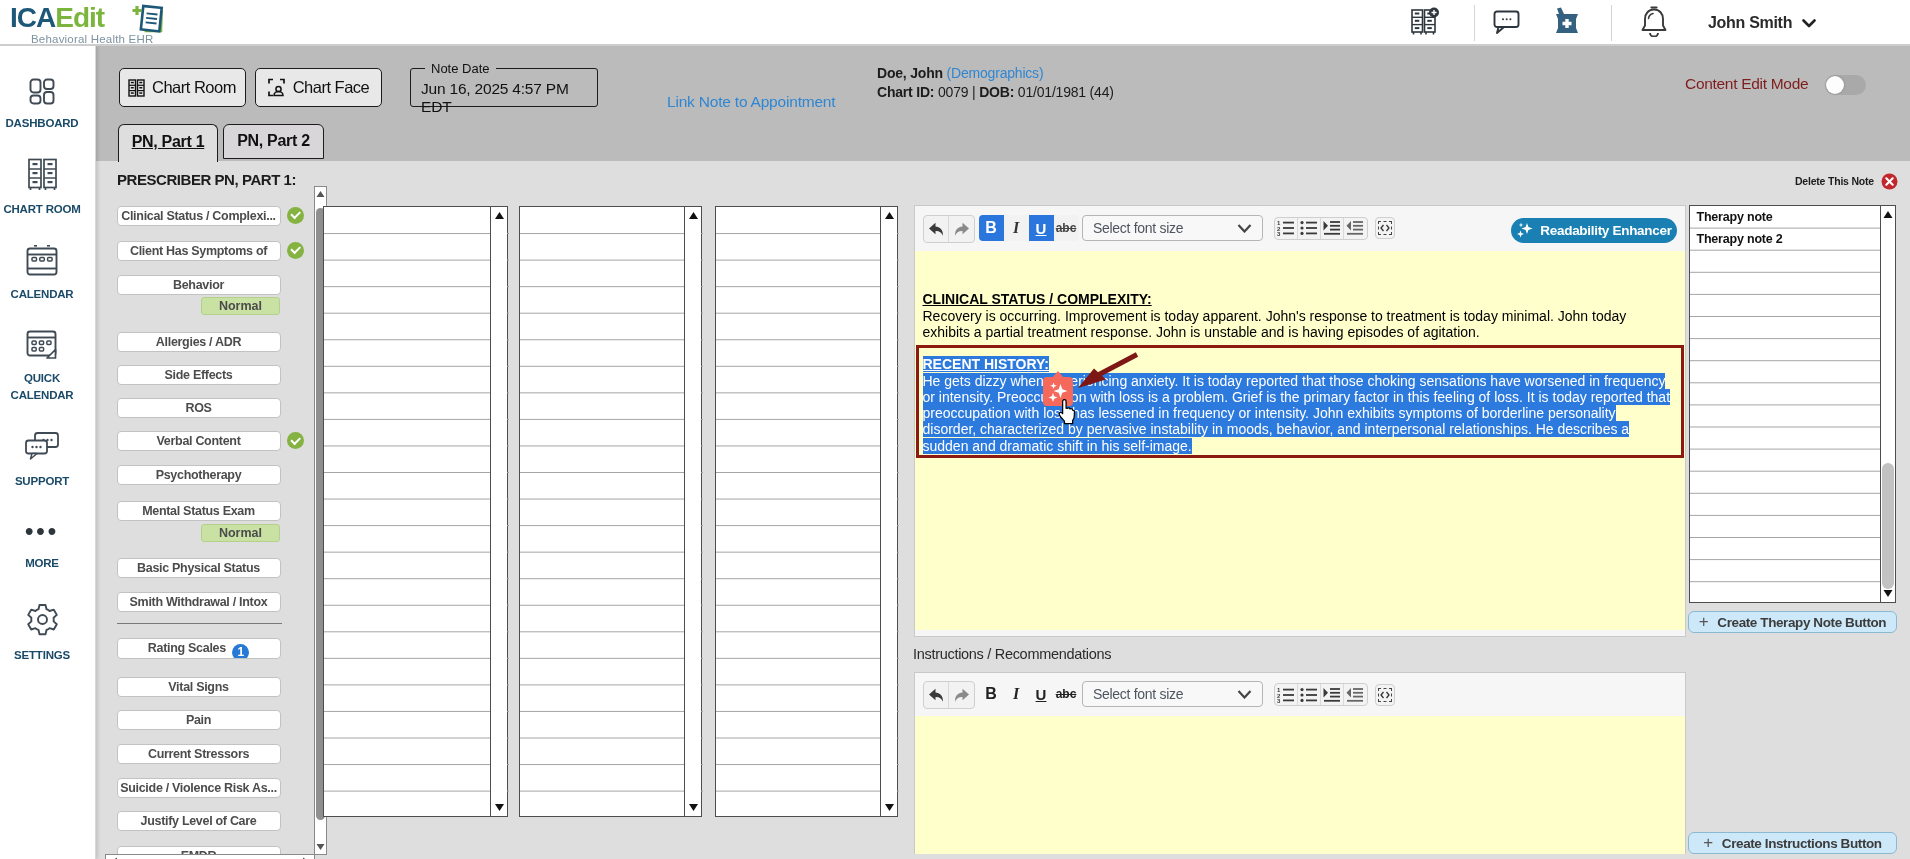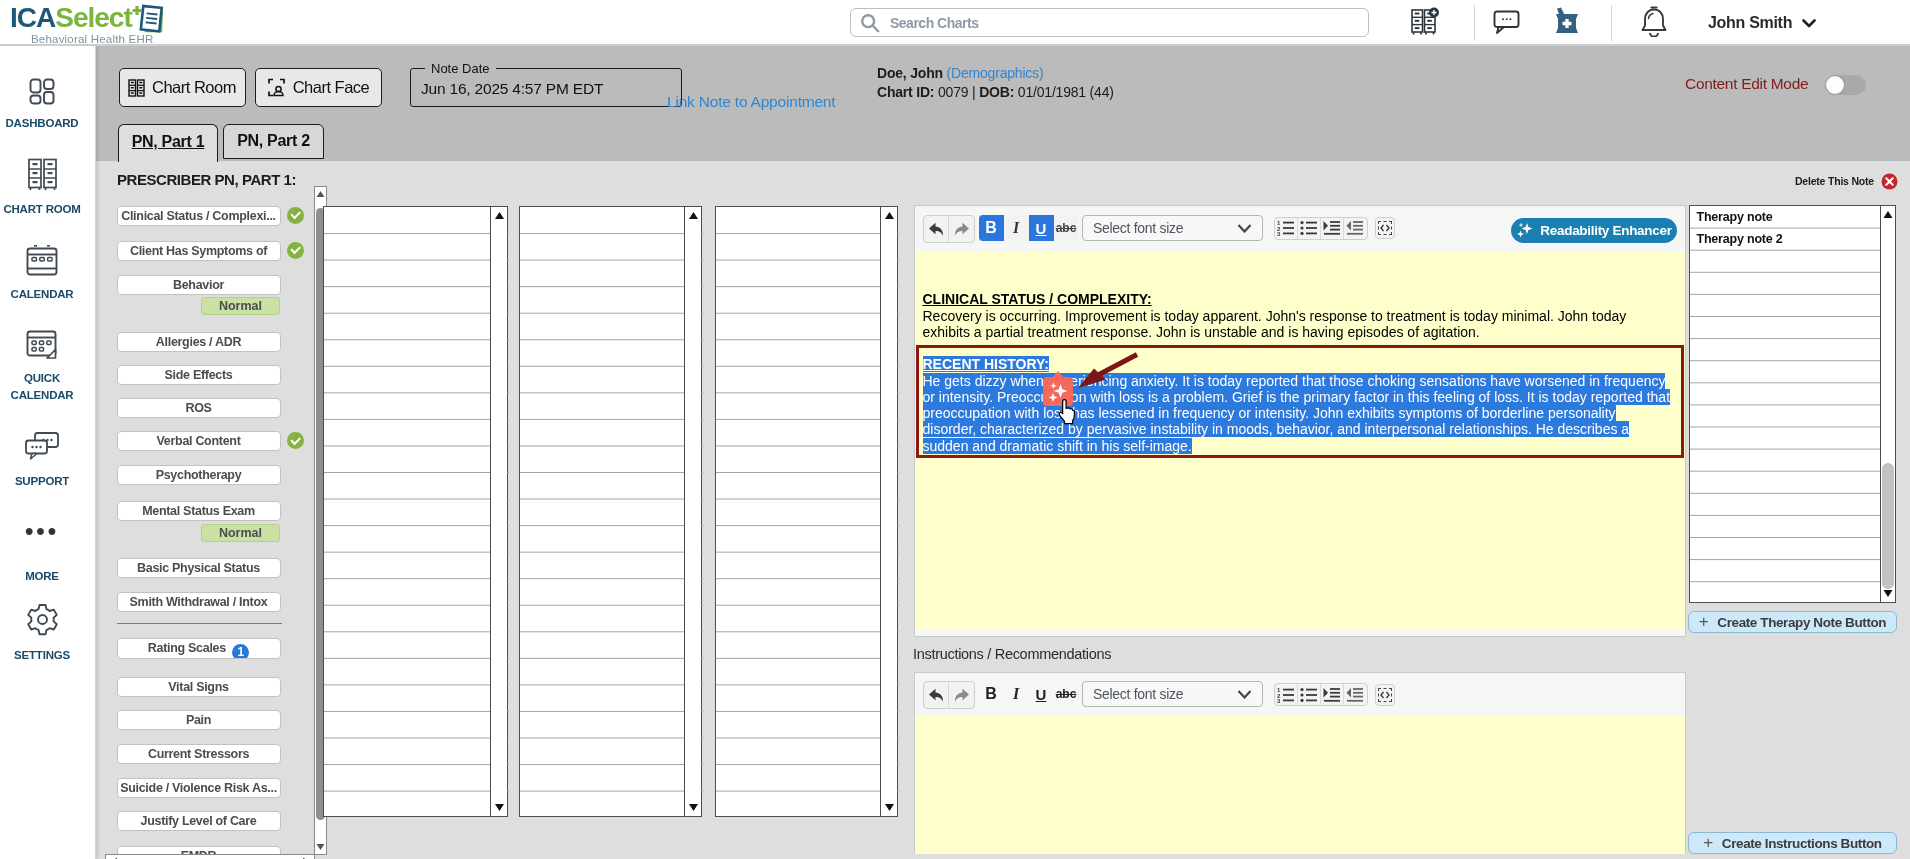--- a/index.html
+++ b/index.html
@@ -19,21 +19,21 @@
 #johnsmith { position:absolute; left:1708px; top:14px; font-weight:bold; font-size:16px; letter-spacing:-0.3px; color:#2a2a2a; }
 
 
 #sidebar { position:absolute; left:0; top:46px; width:96px; height:813px; background:#ffffff; border-right:1px solid #d8d8d8; box-shadow:2px 0 3px rgba(0,0,0,0.12); z-index:5; }
 .side-item { position:absolute; width:84px; text-align:center; }
 .side-item .lbl { font-size:11.5px; font-weight:bold; color:#1a4a68; letter-spacing:-0.2px; line-height:17px; margin-top:6px; }
 
 
 #grayhdr { position:absolute; left:96px; top:46px; width:1814px; height:115px; background:#bbbbbb; }
 .hbtn { position:absolute; top:22px; height:39px; background:#e8e8e8; border:1.5px solid #1c1c1c; border-radius:5px; display:flex; align-items:center; justify-content:center; gap:7px; font-size:16.5px; letter-spacing:-0.5px; color:#111; }
-#notedate { position:absolute; left:314px; top:22px; width:272px; height:39px; border:1.5px solid #1c1c1c; border-radius:3px; }
+#notedate { position:absolute; left:314px; top:22px; width:188px; height:39px; border:1.5px solid #1c1c1c; border-radius:3px; }
 #notedate .legend { position:absolute; left:14px; top:-8px; background:#bbbbbb; padding:0 6px; font-size:13px; color:#111; }
 #notedate .val { position:absolute; left:10px; top:11px; font-size:15.5px; letter-spacing:-0.2px; color:#111; }
 #linknote { position:absolute; left:571px; top:31px; font-size:15.5px; letter-spacing:-0.2px; color:#2f86d3;margin-top:16px; }
 #patinfo { position:absolute; left:781px; top:19px; font-size:14px; letter-spacing:-0.2px; color:#1c1c1c; }
 #contentedit { position:absolute; left:1589px; top:29px; font-size:15.5px; letter-spacing:-0.3px; color:#7f1d1d; }
 #toggle { position:absolute; left:1729px; top:29px; width:41px; height:20px; background:#a9a9a9; border-radius:10px; }
 #toggle::before { content:""; position:absolute; left:1px; top:1px; width:18px; height:18px; background:#fdfdfd; border-radius:50%; box-shadow:0 0 2px rgba(0,0,0,.3); }
 .tab { position:absolute; background:#d8d6d9; border:1.5px solid #1c1c1c; border-radius:6px 6px 0 0; font-size:16px; letter-spacing:-0.3px; font-weight:bold; color:#111; text-align:center; }
 #tab1 { left:22px; top:78px; width:100px; height:38px; background:#dedede; border-bottom:none; line-height:34px; z-index:3; }
 #tab1 span { text-decoration:underline; }
@@ -79,29 +79,22 @@
 
 .rlist { position:absolute; background:#fff; border:1px solid #4d4d4d; }
 .createbtn { position:absolute; background:#cde9f9; border:1px solid #8cb9d2; border-radius:6px; font-size:13.5px; letter-spacing:-0.4px; font-weight:bold; color:#3c3c3c; display:flex; align-items:center; justify-content:center; gap:9px; white-space:nowrap; }
 .createbtn .plus { font-weight:normal; font-size:17px; color:#555; }
 </style>
 </head>
 <body>
 
 <div id="topbar">
   <div id="logo">
-    <div id="logotxt"><span class="ica">ICA</span><span class="notes">Select</span></div>
+    <div id="logotxt"><span class="ica">ICA</span><span class="notes">Edit</span></div>
     <div id="tagline">Behavioral Health EHR</div>
-  </div>
-  <div id="searchbox">
-    <svg width="22" height="22" viewBox="0 0 24 24" style="margin-left:8px">
-        <circle cx="10" cy="10" r="6.5" fill="none" stroke="#8d99a4" stroke-width="2.6"></circle>
-        <line x1="15" y1="15" x2="21" y2="21" stroke="#8d99a4" stroke-width="2.6" stroke-linecap="round"></line>
-      </svg>
-    <span class="txt">Search Charts</span>
   </div>
   <svg style="position:absolute; left:131px; top:3px" width="34" height="34" viewBox="0 0 34 34">
     <path d="M6 3 v9 M1.5 7.5 h9" stroke="#7cb53e" stroke-width="3.2"></path>
     <g transform="rotate(6 21 16)">
       <polygon points="13.5,8 31,6 32.5,28 15,30" fill="#7cb53e"></polygon>
       <rect x="11" y="4" width="18.5" height="23.5" fill="#ffffff" stroke="#1d5878" stroke-width="2.6"></rect>
       <line x1="15" y1="11" x2="26" y2="11" stroke="#1d5878" stroke-width="1.9"></line>
       <line x1="15" y1="15.5" x2="26" y2="15.5" stroke="#1d5878" stroke-width="1.9"></line>
       <line x1="15" y1="20" x2="26" y2="20" stroke="#1d5878" stroke-width="1.9"></line>
     </g>
@@ -222,21 +215,21 @@
       <rect x="2" y="9.5" width="21" height="13" rx="2.5" fill="#fff" stroke="#3f4a54" stroke-width="1.8"></rect>
       <path d="M8 22.5 L6.5 28 L13 22.5 Z" fill="#fff" stroke="#3f4a54" stroke-width="1.5" stroke-linejoin="round"></path>
       <circle cx="8.5" cy="16" r="1.2" fill="#3f4a54"></circle>
         <circle cx="12.5" cy="16" r="1.2" fill="#3f4a54"></circle>
         <circle cx="16.5" cy="16" r="1.2" fill="#3f4a54"></circle>
     </svg>
     <div class="lbl">SUPPORT</div>
   </div>
   <div class="side-item" style="top:478px">
     <div style="font-size:24px; color:#2e363d; letter-spacing:3px; line-height:14px; font-weight:bold">•••</div>
-    <div class="lbl" style="margin-top:30px">MORE</div>
+    <div class="lbl" style="margin-top:17px">MORE</div>
   </div>
   <div class="side-item" style="top:556px">
     <svg width="35" height="35" viewBox="0 0 35 35">
       <path d="M14.5 3 h6 l1 4.2 a11 11 0 0 1 3.1 1.8 l4.2-1.3 l3 5.2 l-3.2 2.9 a11 11 0 0 1 0 3.6 l3.2 2.9 l-3 5.2 l-4.2-1.3 a11 11 0 0 1 -3.1 1.8 l-1 4.2 h-6 l-1-4.2 a11 11 0 0 1 -3.1-1.8 l-4.2 1.3 l-3-5.2 l3.2-2.9 a11 11 0 0 1 0-3.6 l-3.2-2.9 l3-5.2 l4.2 1.3 a11 11 0 0 1 3.1-1.8 Z" fill="none" stroke="#3f4a54" stroke-width="1.9" stroke-linejoin="round"></path>
       <circle cx="17.5" cy="17.5" r="4.5" fill="none" stroke="#3f4a54" stroke-width="1.9"></circle>
     </svg>
     <div class="lbl">SETTINGS</div>
   </div>
 </div>
 

